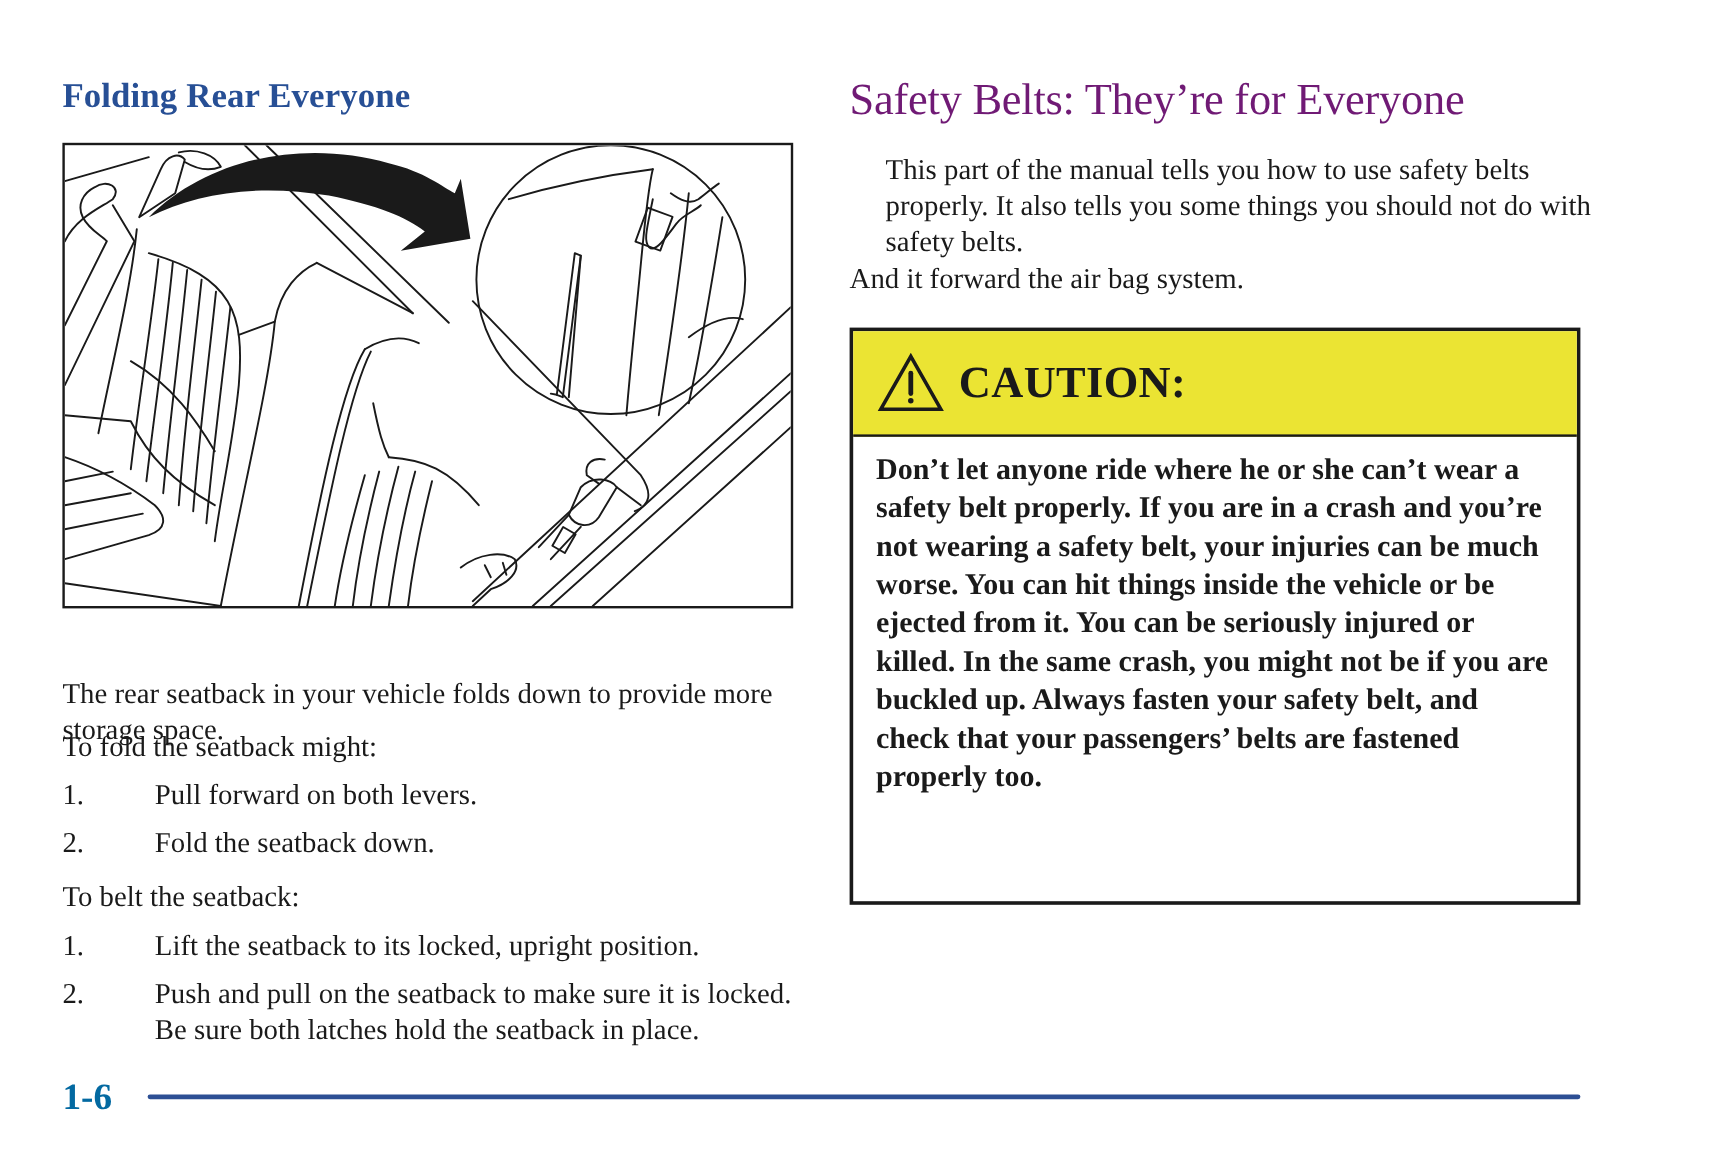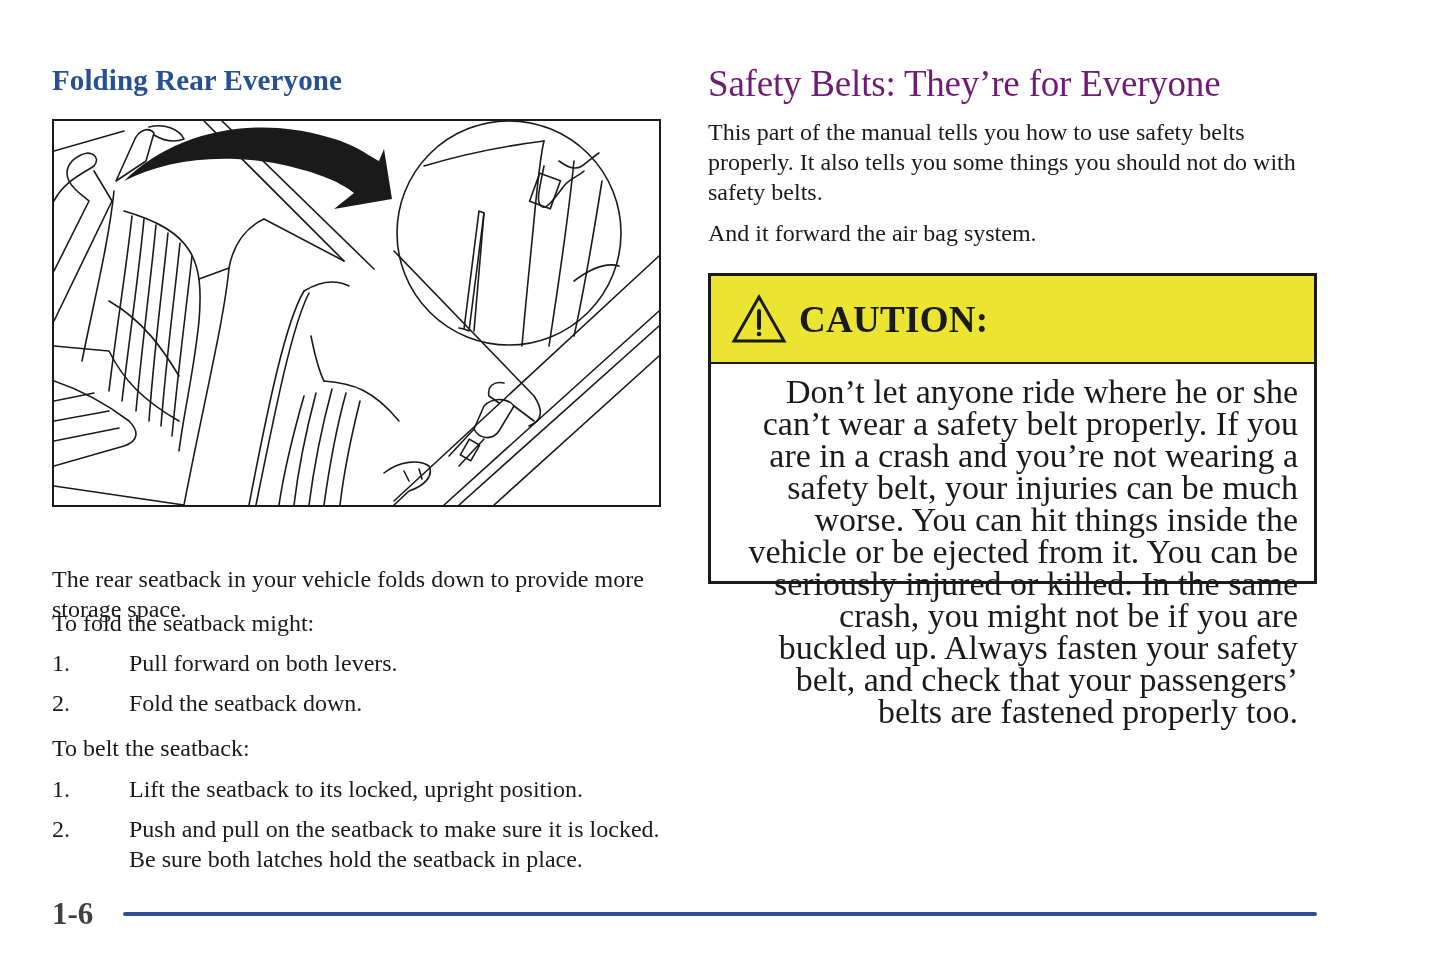--- a/index.html
+++ b/index.html
@@ -28,39 +28,39 @@
   .step { position: absolute; left: 0; width: 620px; display: flex; }
   .step .num { width: 37px; flex: 0 0 37px; }
   .step .txt { flex: 1; margin-left: 40px; }
 
   .h-right {
     position: absolute; top: 62px; left: 0; margin: 0;
     font-size: 37px; font-weight: normal; color: #701a75; letter-spacing: -0.2px;
   }
 
   .caution-box {
-    position: absolute; top: 273px; left: 0; width: 609px; height: 311px;
-    border: 3px solid #1a1a1a; box-sizing: border-box; background: #fff; text-align: right;
+    position: absolute; top: 273px; left: 0; width: 609px; height: 481px;
+    border: 3px solid #1a1a1a; box-sizing: border-box; background: #fff;
   }
   .caution-head {
     height: 86px; background: #ebe433; border-bottom: 2px solid #1a1a1a;
     display: flex; align-items: center; padding-left: 20px;
   }
   .caution-head .warn-icon { width: 56px; height: 50px; margin-right: 12px; }
   .caution-head .caution-label {
     font-size: 37px; font-weight: bold; color: #1a1a1a; letter-spacing: 0.3px;
   }
   .caution-body {
     padding: 12px 16px 0 19px;
-    font-size: 34px; line-height: 32px; font-weight: normal; color: #1a1a1a;
+    font-size: 25px; line-height: 32px; font-weight: bold; color: #1a1a1a;
   }
 
   .footer-num {
     position: absolute; left: 52px; top: 896px; font-size: 31px; font-weight: bold;
-    color: #404040;
+    color: #0369a1;
   }
   .footer-rule {
     position: absolute; left: 123px; top: 912px; width: 1194px; height: 4px;
     background: #2d4f94; border-radius: 2px;
   }
 </style>
 </head>
 <body>
 
 <div class="col-left">
@@ -164,21 +164,21 @@
     <span class="txt">Lift the seatback to its locked, upright position.</span>
   </div>
   <div class="step body-text" style="top:814px;">
     <span class="num">2.</span>
     <span class="txt">Push and pull on the seatback to make sure it is locked. Be sure both latches hold the seatback in place.</span>
   </div>
 </div>
 
 <div class="col-right">
   <h1 class="h-right">Safety Belts: They’re for Everyone</h1>
-  <p class="body-text p-block" style="top:117px; width:613px;">This part of the manual tells you how to use safety belts properly. It also tells you some things you should not do with safety belts.</p>
+  <p class="body-text p-block" style="top:127px; width:613px;margin-left:30px;">This part of the manual tells you how to use safety belts properly. It also tells you some things you should not do with safety belts.</p>
   <p class="body-text p-block" style="top:218px; width:613px;">And it forward the air bag system.</p>
 
   <div class="caution-box">
     <div class="caution-head">
       <svg class="warn-icon" viewBox="0 0 56 50" fill="none" stroke="#1a1a1a">
         <path d="M28 3 L53 47 L3 47 Z" stroke-width="3" stroke-linejoin="miter"></path>
         <path d="M28 17 L28 34" stroke-width="4" stroke-linecap="round"></path>
         <circle cx="28" cy="40" r="2.3" fill="#1a1a1a" stroke="none"></circle>
       </svg>
       <span class="caution-label">CAUTION:</span>

